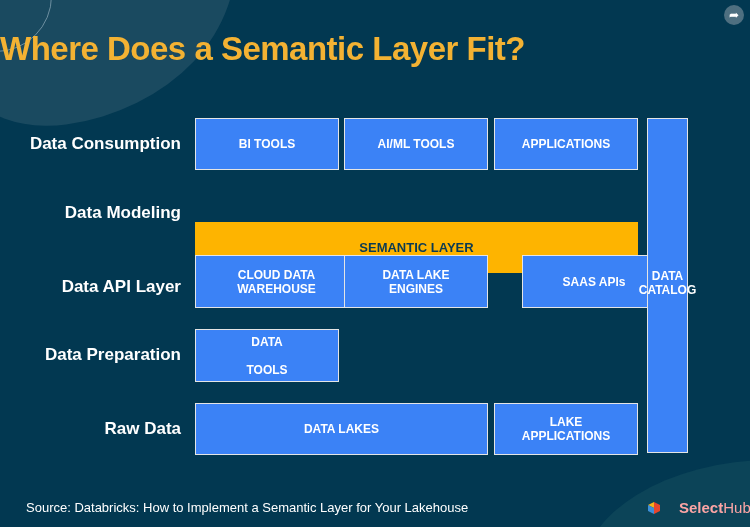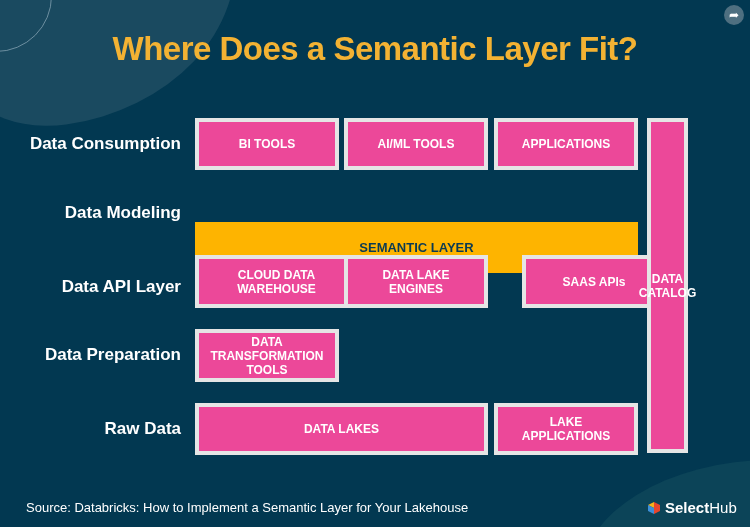--- a/index.html
+++ b/index.html
@@ -28,55 +28,54 @@
       border-radius: 60% 0 0 0;
     }
     .share {
       position: absolute; left: 724px; top: 5px;
       width: 20px; height: 20px; border-radius: 50%;
       background: #4e6f80; color: #fff;
       font-size: 12px; line-height: 20px; text-align: center;
     }
     .title {
       position: absolute; left: 0; top: 30px; width: 750px;
-      text-align: center;
       color: #f3b233;
       font-family: "Liberation Sans", sans-serif;
       font-weight: bold; font-size: 33px;
       letter-spacing: -0.5px;
     }
     .row-label {
       position: absolute; right: 569px;
       color: #ffffff; font-size: 17px; font-weight: bold;
       white-space: nowrap;
       transform: translateY(-50%);
     }
     .box {
       position: absolute;
-      background: #ec4899;
-      border: 4px solid #e5e5e5;
+      background: #3b82f6;
+      border: 1px solid #e5e5e5;
       color: #ffffff;
       font-size: 12px; font-weight: bold;
       display: flex; align-items: center; justify-content: center;
       text-align: center; line-height: 14px;
       box-sizing: border-box;
       padding: 0 4px;
     }
     .box.semantic {
       background: #feb400; border: none; color: #0b3a52; font-size: 13px; margin-top: 34px;
     }
     .box.catalog { align-items: flex-start; padding-top: 150px; }
     .source {
       position: absolute; left: 26px; top: 500px;
       color: #ffffff; font-size: 13px;
     }
     .logo {
       position: absolute; left: 647px; top: 499px;
-      display: flex; align-items: center; gap: 4px;
-      color: #ffffff; font-size: 15px;
+      display: flex; align-items: center; gap: 18px;
+      color: #fca5a5; font-size: 15px;
     }
     .logo .hex { width: 14px; height: 14px; position: relative; }
     .logo b { font-weight: bold; }
   </style>
 </head>
 <body>
 
 <div class="bg-blob"></div>
 <div class="bg-ring"></div>
 <div class="bg-blob2"></div>
@@ -109,21 +108,21 @@
   <span><span>CLOUD DATA</span><br><span>WAREHOUSE</span></span>
 </div>
 <div class="box" style="left:344px;top:255px;width:144px;height:53px">
   <span><span>DATA LAKE</span><br><span>ENGINES</span></span>
 </div>
 <div class="box" style="left:522px;top:255px;width:144px;height:53px">
   <span>SAAS APIs</span>
 </div>
 
 <div class="box" style="left:195px;top:329px;width:144px;height:53px">
-  <span><span>DATA</span><br><span>TRANSFORMATION</span><br><span>TOOLS</span></span>
+  <span><span>DATA</span><br><br><span>TOOLS</span></span>
 </div>
 
 <div class="box" style="left:195px;top:403px;width:293px;height:52px">
   <span>DATA LAKES</span>
 </div>
 <div class="box" style="left:494px;top:403px;width:144px;height:52px">
   <span><span>LAKE</span><br><span>APPLICATIONS</span></span>
 </div>
 
 <div class="box catalog" style="left:647px;top:118px;width:41px;height:335px;padding:150px 0 0 0;font-size:12px">

